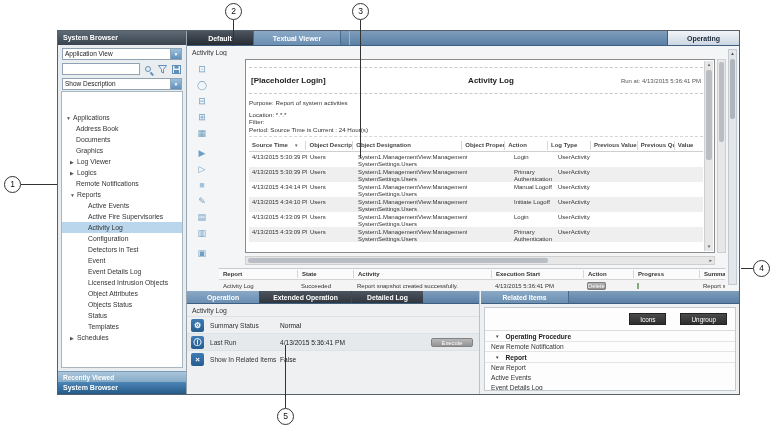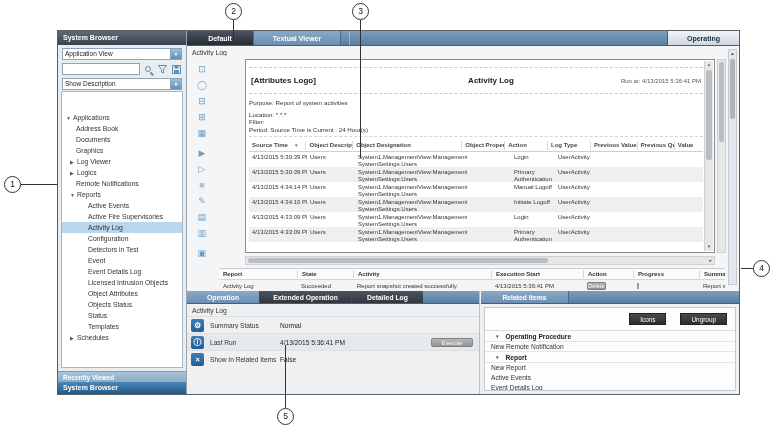--- a/index.html
+++ b/index.html
@@ -229,21 +229,21 @@
         <span class="vt-ic">✎</span>
         <span class="vt-ic">▤</span>
         <span class="vt-ic">▥</span>
         <span class="vt-sep"></span>
         <span class="vt-ic">▣</span>
       </div>
 
       <div class="page">
         <div class="page-inner">
           <div class="rep-head">
-            <span class="rep-logo nw">[Attributes Logo]</span>
+            <span class="rep-logo nw">[Placeholder Login]</span>
             <span class="rep-title nw">Activity Log</span>
             <span class="rep-run nw">Run at: 4/13/2015 5:36:41 PM</span>
           </div>
           <div class="rep-meta">
             <div class="nw">Purpose: Report of system activities</div>
             <div class="gap"></div>
             <div class="nw">Location: *.*.*</div>
             <div class="nw">Filter:</div>
             <div class="nw">Period: Source Time is Current : 24 Hour(s)</div>
           </div>

